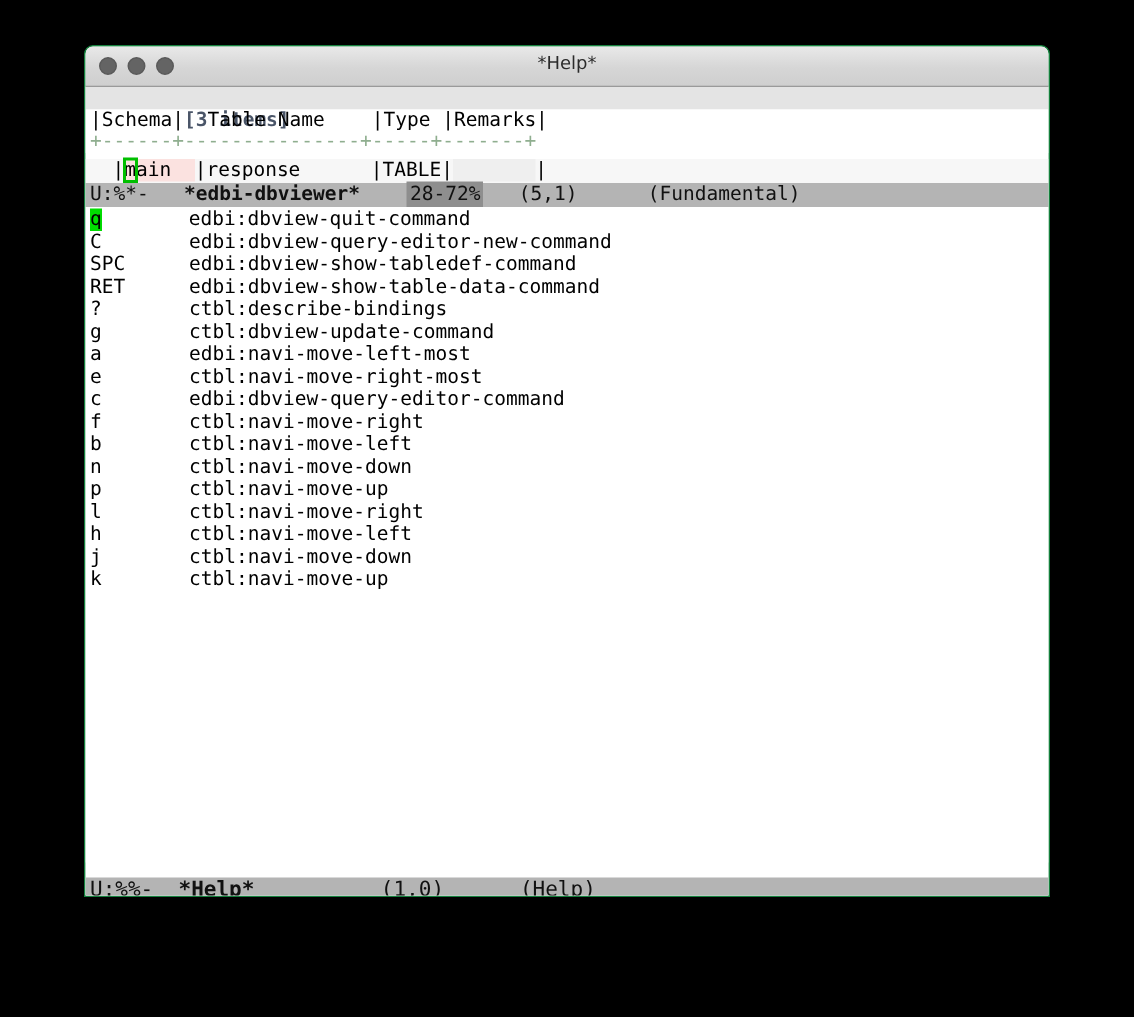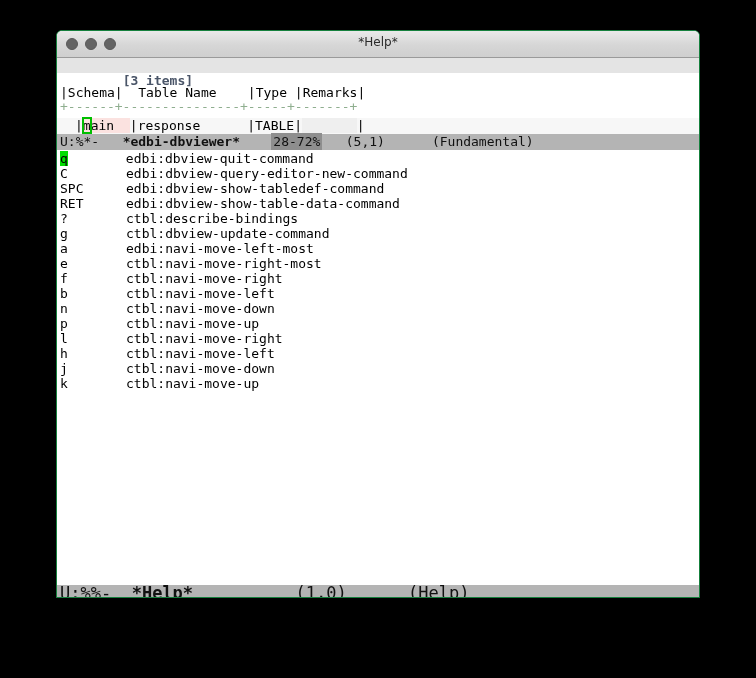--- a/index.html
+++ b/index.html
@@ -84,21 +84,20 @@
     color: #4a5568;
     font-weight: bold;
   }
   #col-header {
     background: #ffffff;
     height: 15px;
     line-height: 15px;
     padding-left: 3px;
     white-space: pre;
     color: #000000;
-    margin-top: 12px;
   }
   #sep-row {
     background: #ffffff;
     height: 14px;
     line-height: 14px;
     padding-left: 3px;
     white-space: pre;
     color: #8fae8f;
   }
   #blank-row {
@@ -170,21 +169,21 @@
     position: absolute;
     left: 0;
     right: 0;
     top: 527px;
     background: #b4b4b4;
     height: 16px;
     line-height: 16px;
     white-space: pre;
     color: #111111;
     padding-left: 3px;
-    font-size: 17px;
+    font-size: 14px;
   }
   #modeline-bottom .bufname { font-weight: bold; }
 </style>
 </head>
 <body>
 
 <div id="window">
 
   <div id="titlebar">
     <div class="lights">
@@ -217,20 +216,21 @@
 
     <div id="help-buffer">
         <div class="kb-row"><span class="kb-key cursor">q</span><span class="kb-pad" style="display: inline-block; width: 58px;"></span><span>edbi:dbview-quit-command</span></div>
         <div class="kb-row"><span class="kb-key">C</span><span>edbi:dbview-query-editor-new-command</span></div>
         <div class="kb-row"><span class="kb-key">SPC</span><span>edbi:dbview-show-tabledef-command</span></div>
         <div class="kb-row"><span class="kb-key">RET</span><span>edbi:dbview-show-table-data-command</span></div>
         <div class="kb-row"><span class="kb-key">?</span><span>ctbl:describe-bindings</span></div>
         <div class="kb-row"><span class="kb-key">g</span><span>ctbl:dbview-update-command</span></div>
         <div class="kb-row"><span class="kb-key">a</span><span>edbi:navi-move-left-most</span></div>
         <div class="kb-row"><span class="kb-key">e</span><span>ctbl:navi-move-right-most</span></div>
+        <div class="kb-row"><span class="kb-key">c</span><span>edbi:dbview-query-editor-command</span></div>
         <div class="kb-row"><span class="kb-key">f</span><span>ctbl:navi-move-right</span></div>
         <div class="kb-row"><span class="kb-key">b</span><span>ctbl:navi-move-left</span></div>
         <div class="kb-row"><span class="kb-key">n</span><span>ctbl:navi-move-down</span></div>
         <div class="kb-row"><span class="kb-key">p</span><span>ctbl:navi-move-up</span></div>
         <div class="kb-row"><span class="kb-key">l</span><span>ctbl:navi-move-right</span></div>
         <div class="kb-row"><span class="kb-key">h</span><span>ctbl:navi-move-left</span></div>
         <div class="kb-row"><span class="kb-key">j</span><span>ctbl:navi-move-down</span></div>
         <div class="kb-row"><span class="kb-key">k</span><span>ctbl:navi-move-up</span></div>
       </div>
 

